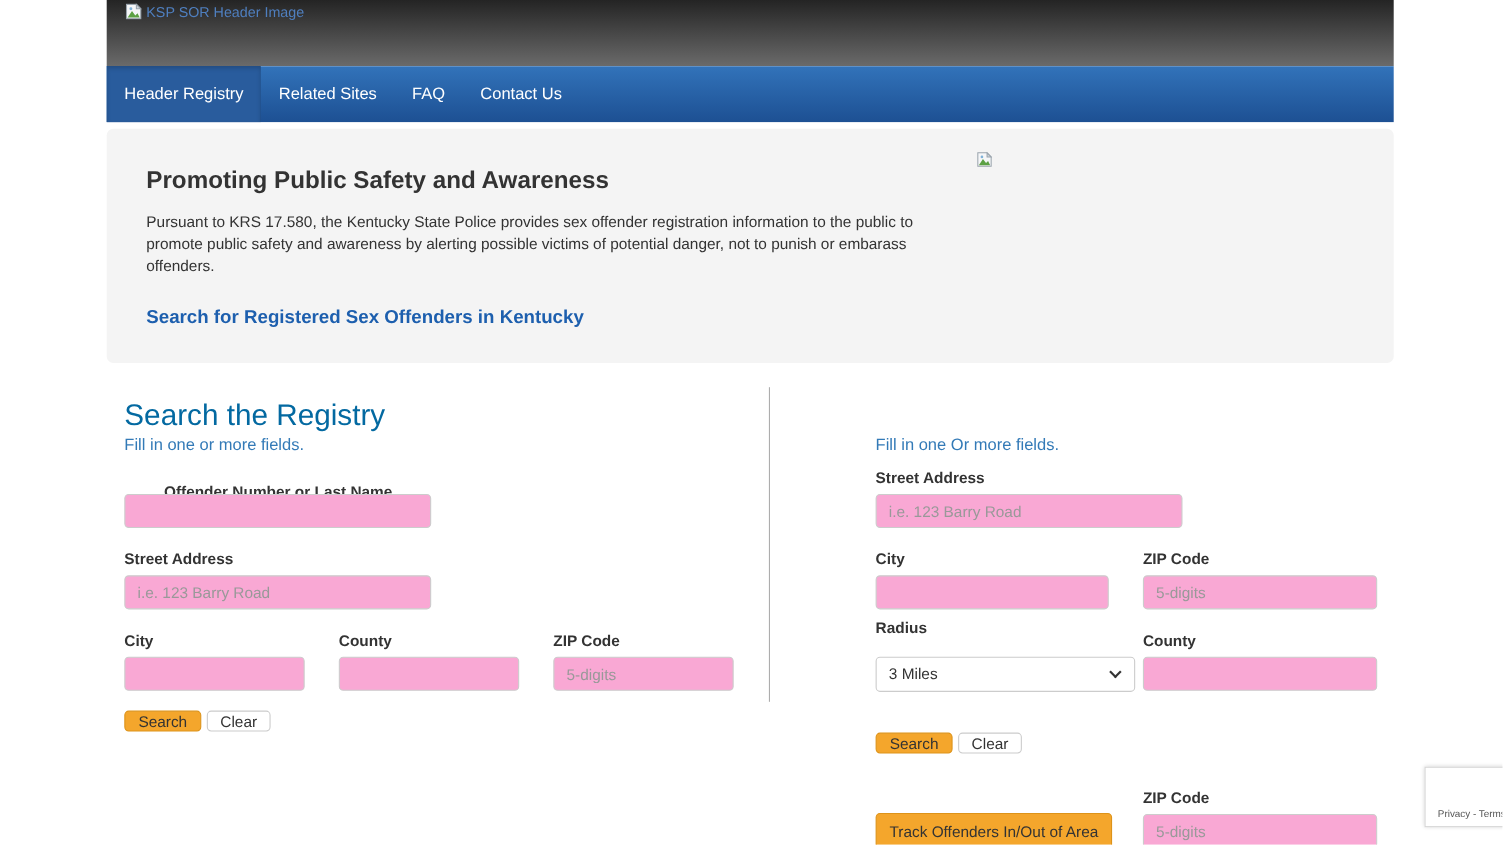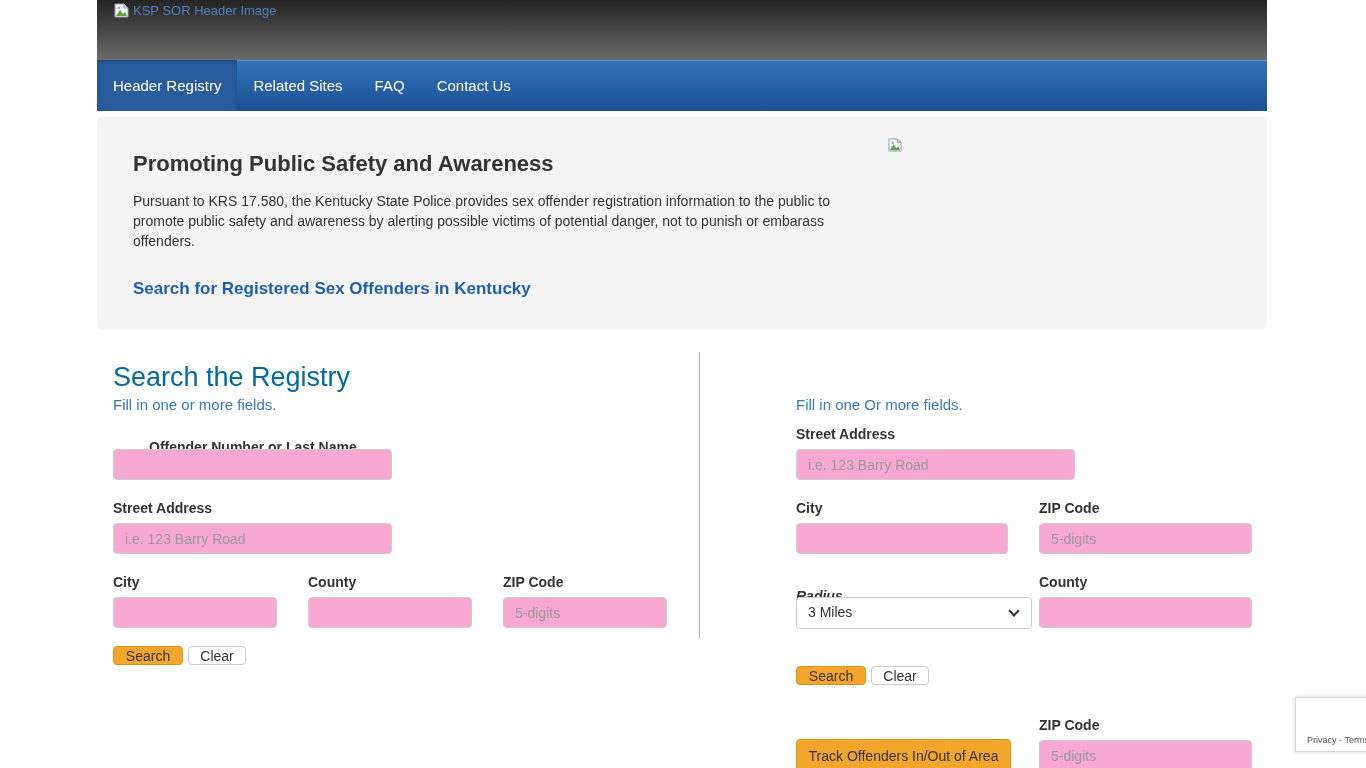--- a/index.html
+++ b/index.html
@@ -178,21 +178,21 @@
 
       <label class="flabel" style="left:0; top:74px;">Street Address</label>
       <input class="finput" style="left: 0px; top: 97px; width: 279px;" placeholder="i.e. 123 Barry Road">
 
       <label class="flabel" style="left:0; top:148px;">City</label>
       <input class="finput" style="left: 0px; top: 171px; width: 212px;" value="">
 
       <label class="flabel" style="left:243px; top:148px;">ZIP Code</label>
       <input class="finput" style="left: 243px; top: 171px; width: 213px;" placeholder="5-digits">
 
-      <label class="flabel" style="left:0; top:236px;font-style:italic;">Radius</label>
+      <label class="flabel" style="left:0; top:210px;">Radius</label>
       <div class="fselect" style="left:0; top:245px; width:236px;">
         <span>3 Miles</span>
         <span class="chev"></span>
       </div>
 
       <label class="flabel" style="left:243px; top:222px;">County</label>
       <input class="finput" style="left: 243px; top: 245px; width: 213px;" value="">
 
       <button class="btn btn-search" style="left:0; top:314px;">Search</button>
       <button class="btn btn-clear" style="left:75px; top:314px;">Clear</button>

